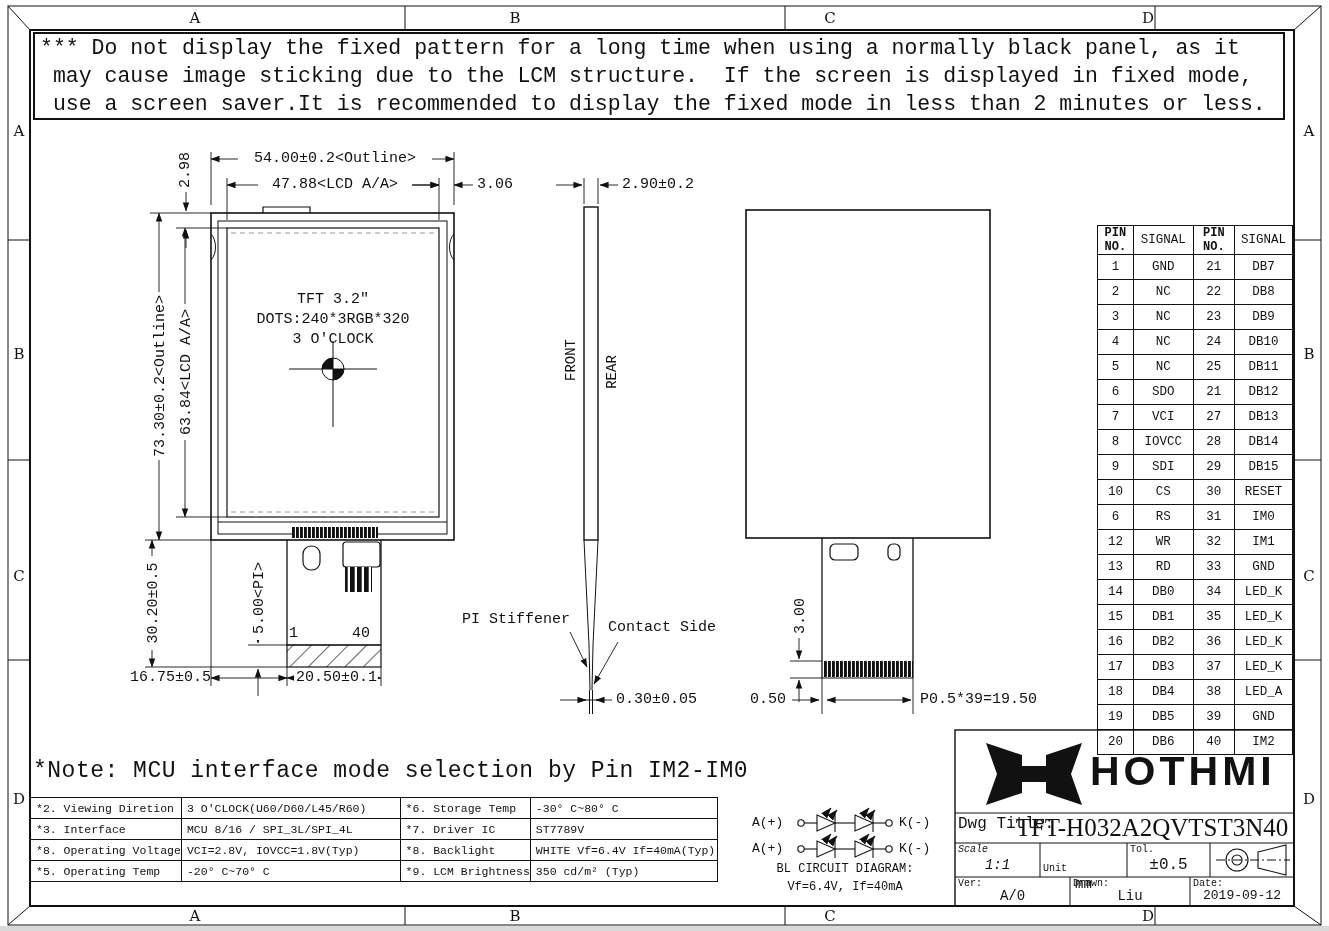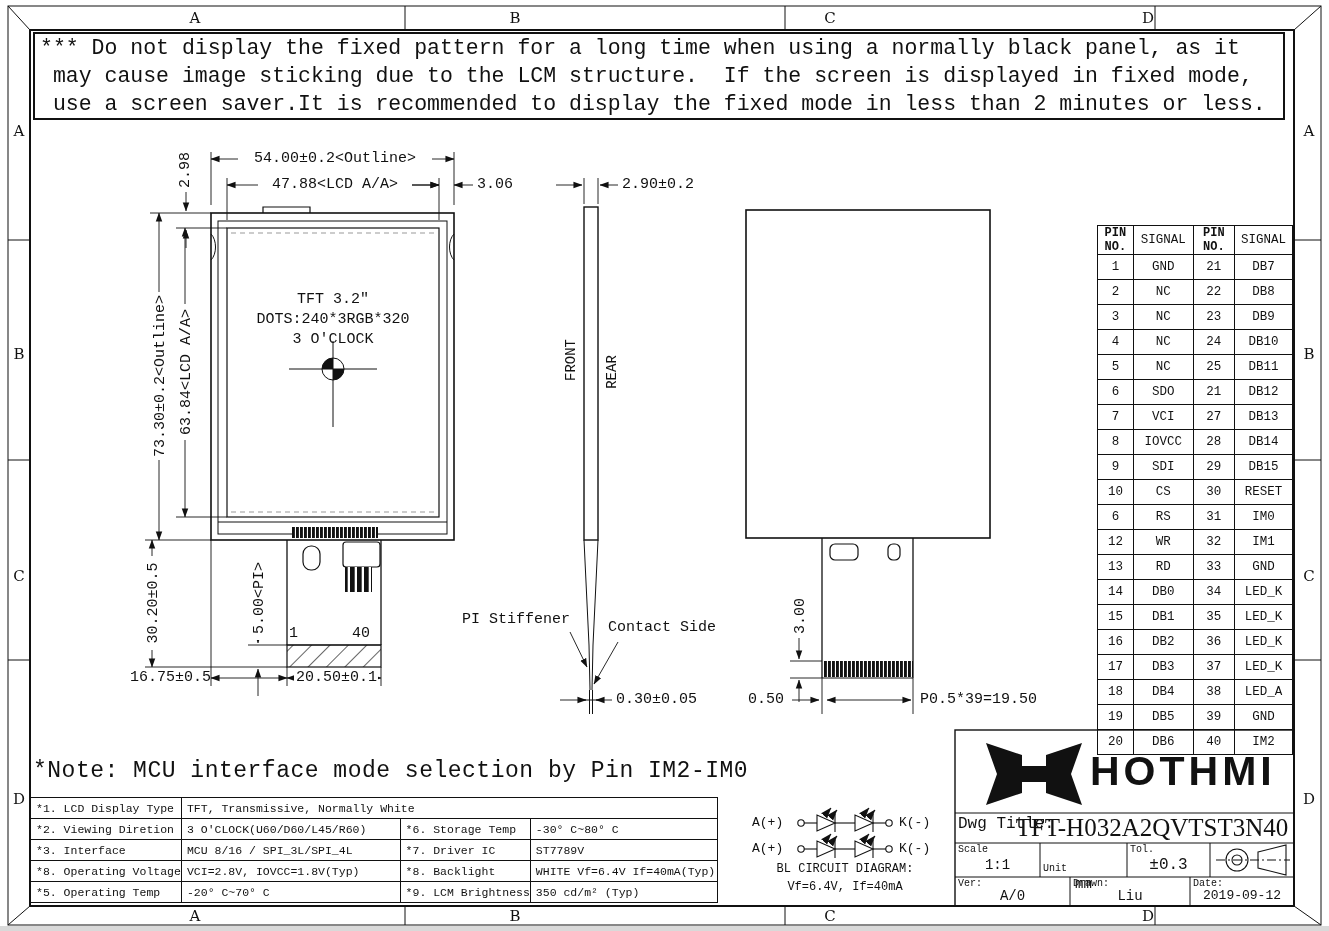--- a/index.html
+++ b/index.html
@@ -4,21 +4,21 @@
 <style>
   html,body{margin:0;padding:0;background:#fff;}
   #sheet{position:relative;width:1329px;height:931px;background:#fff;overflow:hidden;
          font-family:"Liberation Mono","DejaVu Sans Mono",monospace;color:#111;}
   .layer{position:absolute;left:0;top:0;}
   .txt{position:absolute;white-space:pre;color:#111;}
   .dim{font-size:15px;line-height:16px;}
   .dimbg{background:#fff;padding:0 2px;}
   .vdim{transform:rotate(-90deg);transform-origin:center;text-align:center;}
   .ctr{text-align:center;}
-  .rgt{text-align:left;}
+  .rgt{text-align:center;}
   .borderletter{font-family:"DejaVu Serif","Liberation Serif",serif;font-size:15px;}
   .warnbox{position:absolute;left:33px;top:32px;width:1248px;height:84px;border:2px solid #111;}
   .warnline{font-size:21.5px;line-height:28px;}
   .notetitle{font-size:23px;letter-spacing:.5px;}
   table{border-collapse:collapse;}
   .pin-table{position:absolute;left:1097px;top:225px;width:196px;
              font-family:"Liberation Mono","DejaVu Sans Mono",monospace;font-size:12.5px;}
   .pin-table th,.pin-table td{border:1px solid #111;text-align:center;height:24px;padding:0;font-weight:normal;}
   .pin-table th{height:21px;}
   .pin-table th.pin-no-h{font-weight:bold;font-size:12px;}
@@ -426,24 +426,20 @@
   <div class="txt notetitle" style="left:33px;top:758px;">*Note: MCU interface mode selection by Pin IM2-IM0</div>
   <table class="notes-table">
     <colgroup>
         <col style="width:145px">
         <col style="width:235px">
         <col style="width:120px">
         <col style="width:188px">
       </colgroup>
     <tbody>
         <tr>
-          <td>*1. LCD Display Type</td>
-          <td colspan="3">TFT, Transmissive, Normally White</td>
-        </tr>
-        <tr>
           <td>*2. Viewing Diretion</td>
           <td>3 O'CLOCK(U60/D60/L45/R60)</td>
           <td>*6. Storage Temp</td>
           <td>-30° C~80° C</td>
         </tr>
         <tr>
           <td>*3. Interface</td>
           <td>MCU 8/16 / SPI_3L/SPI_4L</td>
           <td>*7. Driver IC</td>
           <td>ST7789V</td>
@@ -467,31 +463,31 @@
   <div class="txt bl-txt" style="left:752px;top:841px;">A(+)</div>
   <div class="txt bl-txt" style="left:899px;top:815px;">K(-)</div>
   <div class="txt bl-txt" style="left:899px;top:841px;">K(-)</div>
   <div class="txt ctr" style="left:758px;top:862px;width:174px;font-size:12px;">BL CIRCUIT DIAGRAM:</div>
   <div class="txt ctr" style="left:758px;top:880px;width:174px;font-size:12px;">Vf=6.4V, If=40mA</div>
 
   <div class="txt" style="left:1090px;top:748px;width:205px;font-family:'Liberation Sans','DejaVu Sans',sans-serif;font-size:41px;font-weight:800;letter-spacing:4px;">HOTHMI</div>
   <div class="txt" style="left:958px;top:815px;font-size:16px;">Dwg Title:</div>
   <div class="txt ctr" style="left:1010px;top:814px;width:284px;font-family:'Liberation Serif','DejaVu Serif',serif;font-size:25px;">TFT-H032A2QVTST3N40</div>
 
-  <div class="tb-cell" style="left:955px;top:843px;width:85px;height:34px;">
+  <div class="tb-cell" style="left:955px;top:843px;width:85px;height:34px;font-style:italic;">
     <span class="tb-label">Scale</span>
     <span class="tb-value" style="top:14px;">1:1</span>
   </div>
   <div class="tb-cell" style="left:1040px;top:862px;width:87px;height:34px;">
     <span class="tb-label">Unit</span>
     <span class="tb-value" style="top:14px;">mm</span>
   </div>
   <div class="tb-cell" style="left:1127px;top:843px;width:83px;height:34px;">
     <span class="tb-label">Tol.</span>
-    <span class="tb-value" style="top:13px;font-size:16px;">±0.3</span>
+    <span class="tb-value" style="top:13px;font-size:16px;">±0.5</span>
   </div>
   <div class="tb-cell" style="left:955px;top:877px;width:115px;height:29px;padding-left:18px;">
     <span class="tb-label">Ver:</span>
     <span class="tb-value" style="top:11px;">A/0</span>
   </div>
   <div class="tb-cell" style="left:1070px;top:877px;width:120px;height:29px;">
     <span class="tb-label">Drawn:</span>
     <span class="tb-value" style="top:11px;">Liu</span>
   </div>
   <div class="tb-cell" style="left:1190px;top:877px;width:104px;height:29px;">

